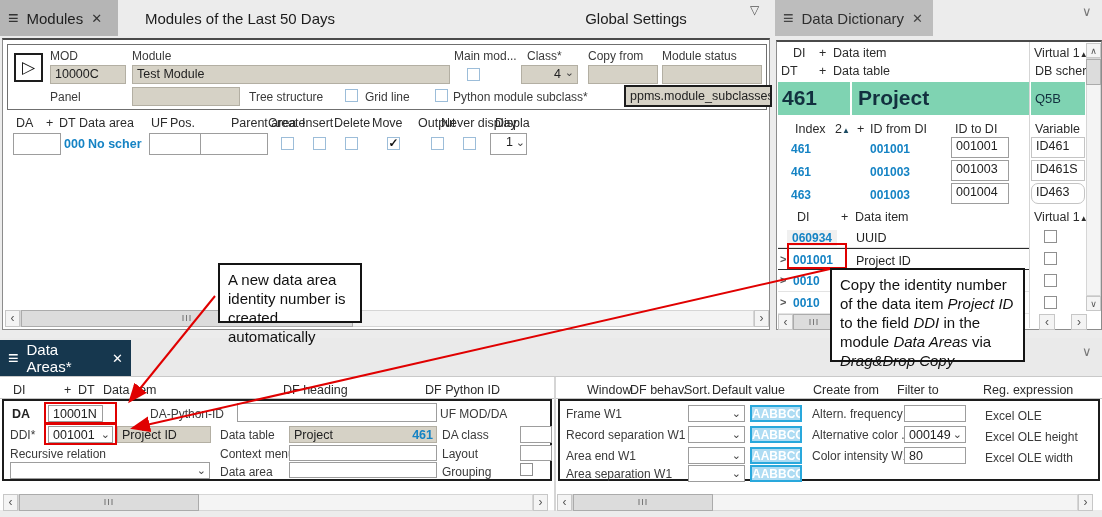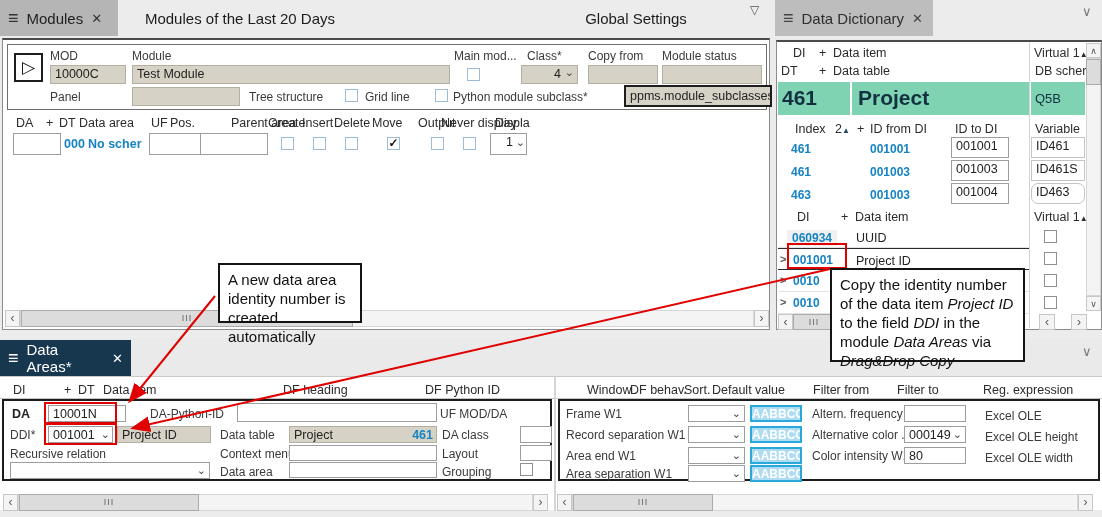--- a/index.html
+++ b/index.html
@@ -37,21 +37,21 @@
 </head>
 <body>
 
 <div class="abs" style="left:0;top:0;width:1102px;height:36px;background:#ececec;">
   <div class="abs tab" style="left:0;top:0;width:118px;height:36px;background:#b5b5b5;padding:0 8px;gap:8px;">
     <span style="font-size:18px;color:#333;">≡</span>
     <span style="font-size:15px;color:#1f1f1f;">Modules</span>
     <span style="font-size:13px;color:#333;">✕</span>
   </div>
   <div class="abs tab" style="left:126px;top:0;width:228px;height:36px;justify-content:center;">
-    <span style="font-size:15px;color:#1c1c1c;">Modules of the Last 20 Days</span>
+    <span style="font-size:15px;color:#1c1c1c;">Modules of the Last 50 Days</span>
   </div>
   <div class="abs tab" style="left:566px;top:0;width:140px;height:36px;justify-content:center;">
     <span style="font-size:15px;color:#1c1c1c;">Global Settings</span>
   </div>
   <span class="abs" style="left:750px;top:3px;font-size:12px;color:#555;">▽</span>
   <div class="abs tab" style="left:775px;top:0;width:158px;height:36px;background:#bdbdbd;padding:0 8px;gap:8px;">
     <span style="font-size:18px;color:#444;">≡</span>
     <span style="font-size:15px;color:#2e2e2e;">Data Dictionary</span>
     <span style="font-size:13px;color:#444;">✕</span>
   </div>
@@ -230,29 +230,29 @@
   <span class="abs hdr" style="left:13px;top:6px;">DI</span>
   <span class="abs hdr" style="left:64px;top:6px;">+</span>
   <span class="abs hdr" style="left:78px;top:6px;">DT</span>
   <span class="abs hdr" style="left:103px;top:6px;">Data item</span>
   <span class="abs hdr" style="left:283px;top:6px;">DF heading</span>
   <span class="abs hdr" style="left:425px;top:6px;">DF Python ID</span>
   <span class="abs hdr" style="left:587px;top:6px;">Window</span>
   <span class="abs hdr" style="left:630px;top:6px;">DF behav.</span>
   <span class="abs hdr" style="left:684px;top:6px;">Sort.</span>
   <span class="abs hdr" style="left:712px;top:6px;">Default value</span>
-  <span class="abs hdr" style="left:813px;top:6px;">Filter from</span>
+  <span class="abs hdr" style="left:813px;top:6px;">Create from</span>
   <span class="abs hdr" style="left:897px;top:6px;">Filter to</span>
   <span class="abs hdr" style="left:983px;top:6px;">Reg. expression</span>
   <div class="abs" style="left:0;top:21px;width:1102px;height:1px;background:#c4c4c4;"></div>
   <div class="abs vline" style="left:554px;top:0;width:2px;height:134px;"></div>
 
   <div class="abs" style="left:2px;top:22px;width:550px;height:82px;border:2px solid #1c1c1c;background:#fff;">
     <span class="abs" style="left:8px;top:6px;font-weight:bold;font-size:12.5px;">DA</span>
-    <div class="abs winp" style="left:44px;top:4px;width:78px;height:17px;">10001N</div>
+    <div class="abs winp" style="left:44px;top:4px;width:55px;height:17px;">10001N</div>
     <span class="abs lbl" style="left:146px;top:6px;">DA-Python-ID</span>
     <div class="abs winp" style="left:233px;top:2px;width:200px;height:19px;"></div>
     <span class="abs lbl" style="left:436px;top:6px;">UF MOD/DA</span>
 
     <span class="abs lbl" style="left:6px;top:27px;">DDI*</span>
     <div class="abs winp" style="left:44px;top:25px;width:65px;height:17px;">
       <span>001001</span>
       <span class="abs caret" style="right:2px;top:1px;">⌄</span>
     </div>
     <div class="abs beige" style="left:113px;top:25px;width:94px;height:17px;">Project ID</div>

